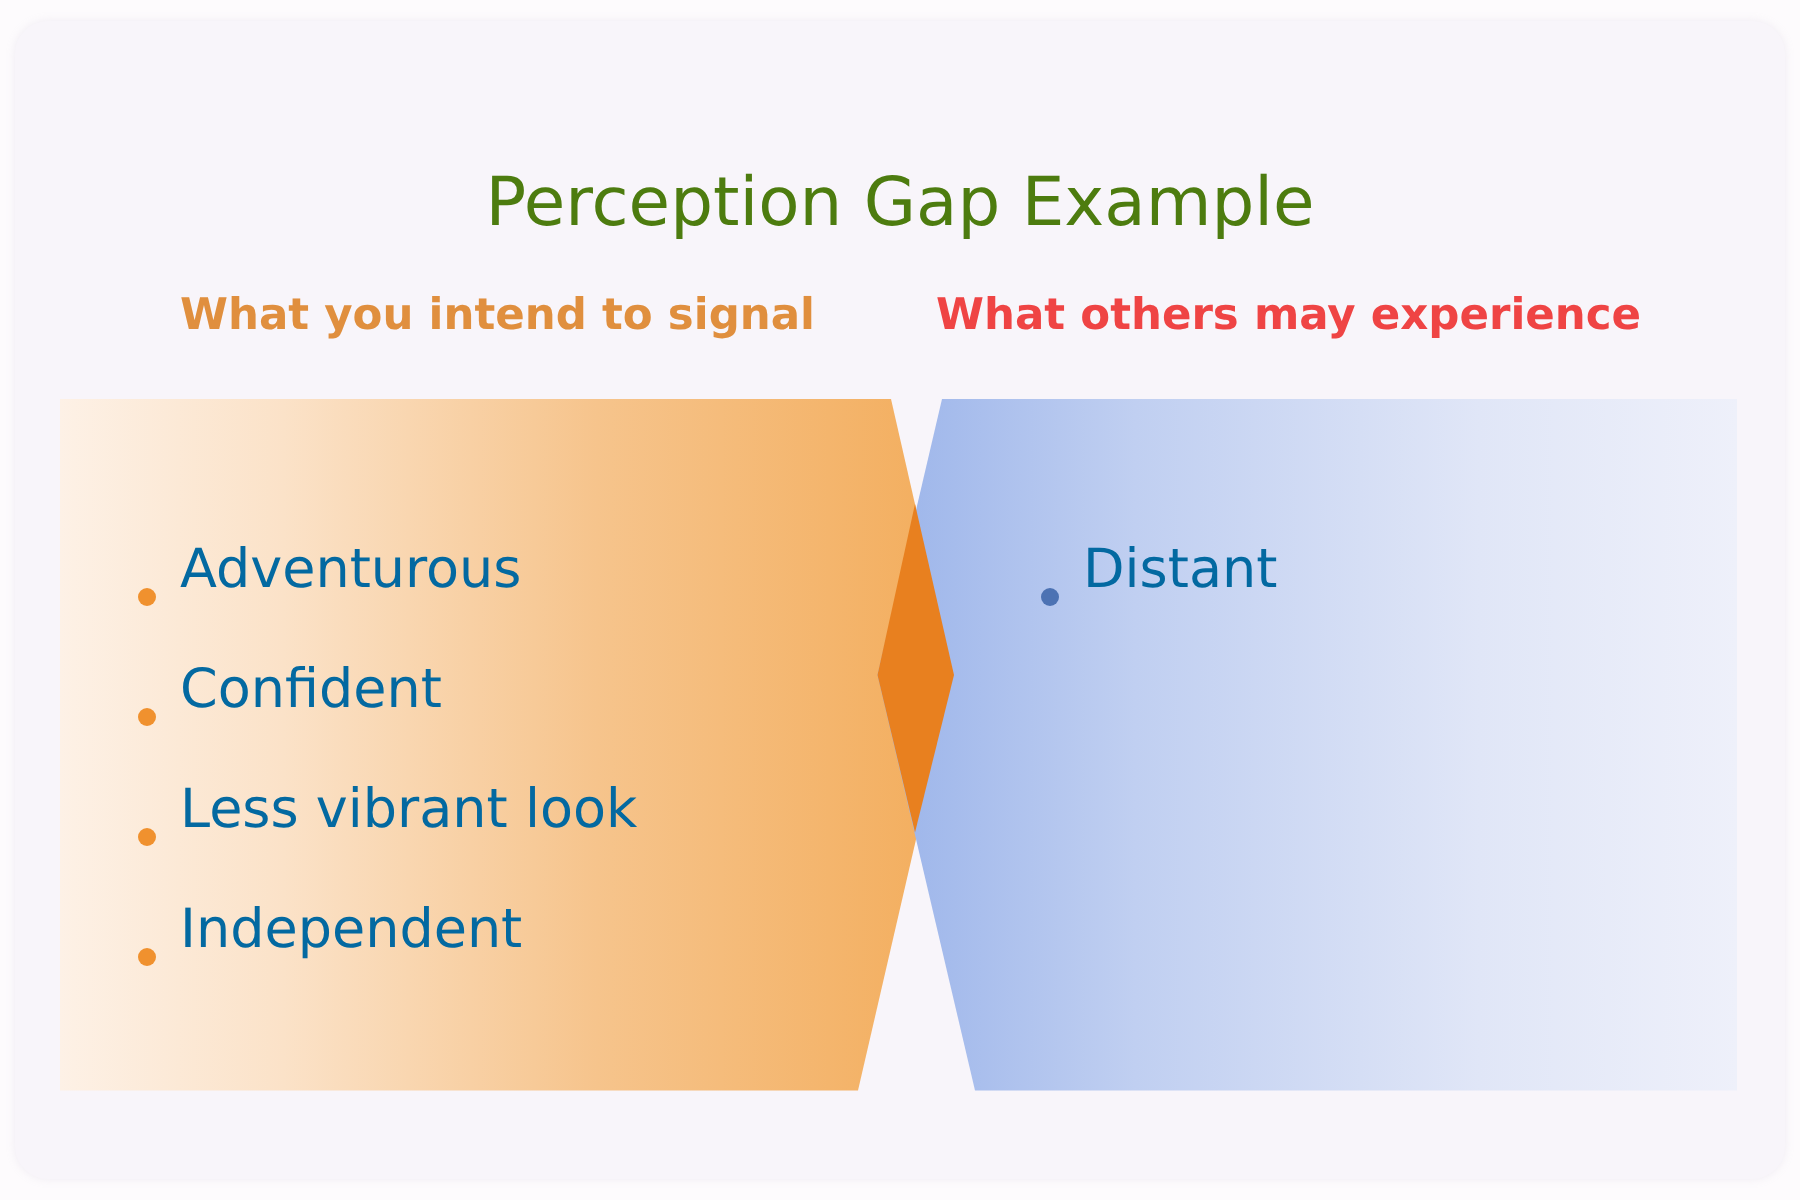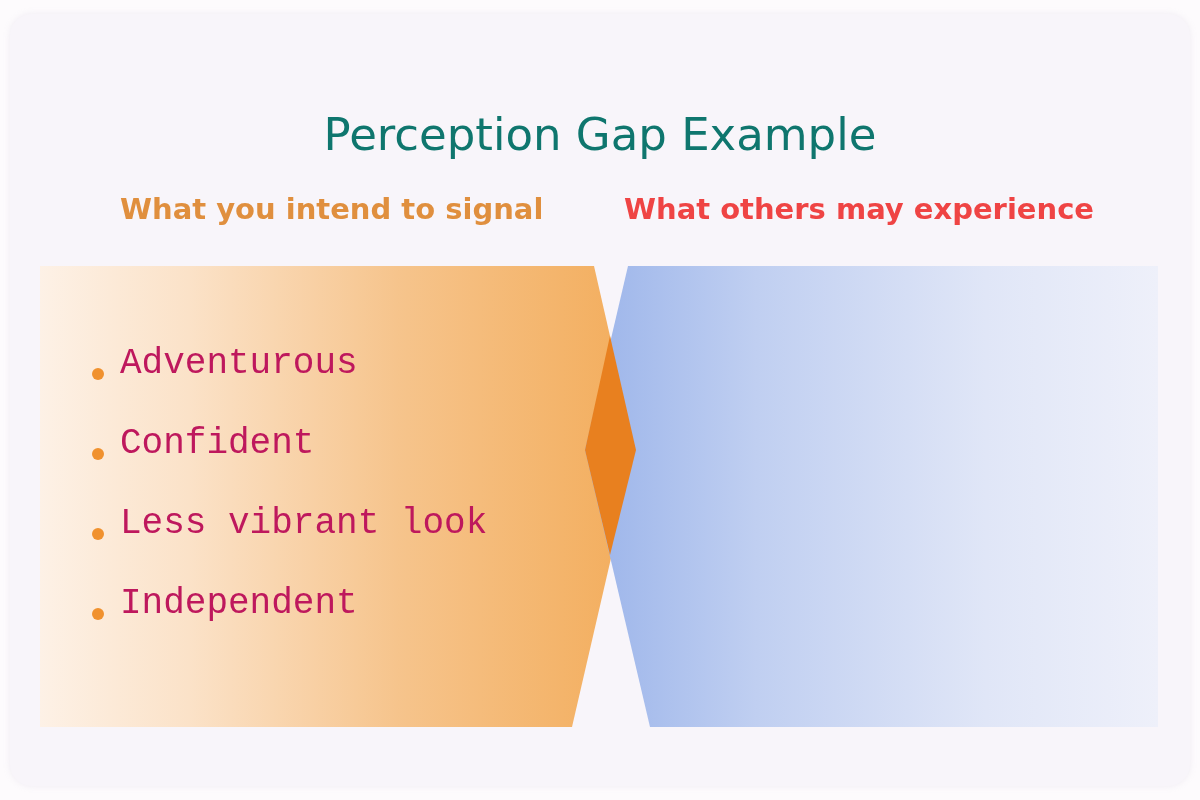--- a/index.html
+++ b/index.html
@@ -21,21 +21,21 @@
       background: #f8f5fa;
       box-shadow: 0 0 6px rgba(200, 190, 210, 0.25);
     }
     .title {
       position: absolute;
       left: 0;
       top: 78px;
       width: 1200px;
       text-align: center;
       font-size: 45px;
-      color: #0f766e;
+      color: #4d7c0f;
       letter-spacing: 0px;
       font-weight: normal;
     }
     .col-heading {
       position: absolute;
       top: 192px;
       font-size: 29px;
       font-weight: bold;
       white-space: nowrap;
     }
@@ -58,24 +58,23 @@
       padding: 0;
       list-style: none;
     }
     .list.left { left: 92px; top: 324px; }
     .list.right { left: 694px; top: 324px; }
     .list li {
       position: relative;
       height: 80px;
       line-height: 48px;
       font-size: 36px;
-      color: #be185d;
+      color: #0369a1;
       display: flex;
-      align-items: center;
-      font-family: Liberation Mono, monospace;
+      align-items: flex-end;
     }
     .bullet {
       display: inline-block;
       width: 12px;
       height: 12px;
       border-radius: 50%;
       margin-top: 19px;
       margin-right: 16px;
       flex: 0 0 auto;
     }
@@ -130,13 +129,17 @@
     <span class="bullet"></span>
     <span class="label">Less vibrant look</span>
   </li>
   <li>
     <span class="bullet"></span>
     <span class="label">Independent</span>
   </li>
 </ul>
 
 <ul class="list right">
+  <li>
+    <span class="bullet"></span>
+    <span class="label">Distant</span>
+  </li>
 </ul>
 
 </body></html>

